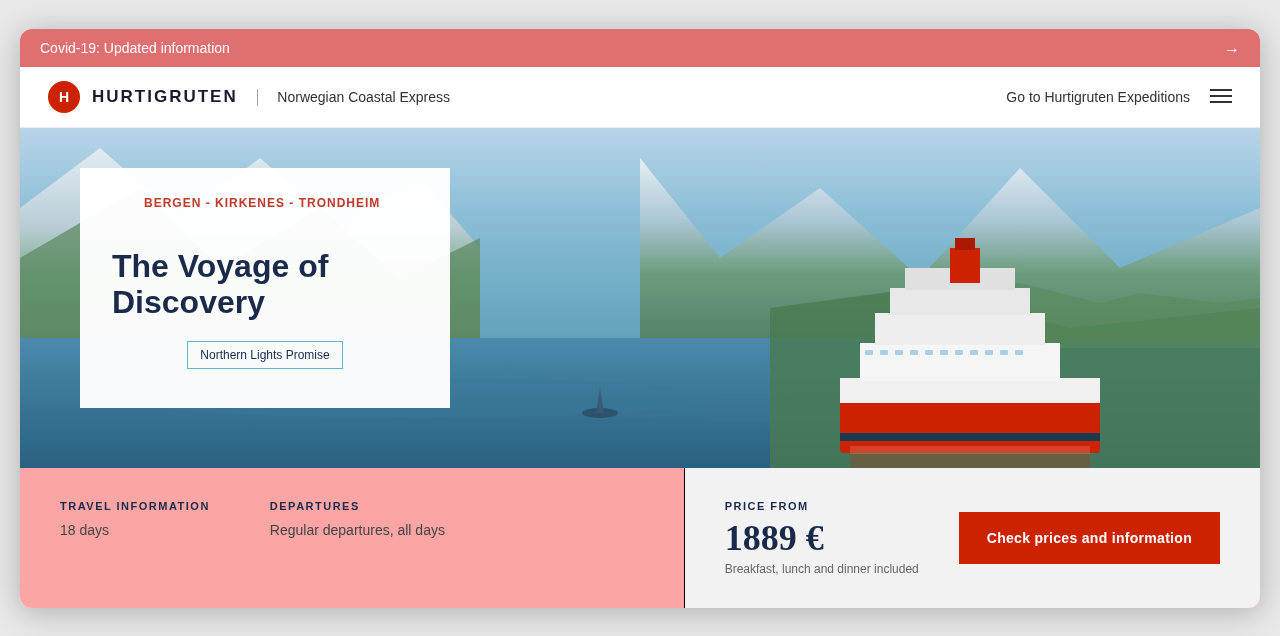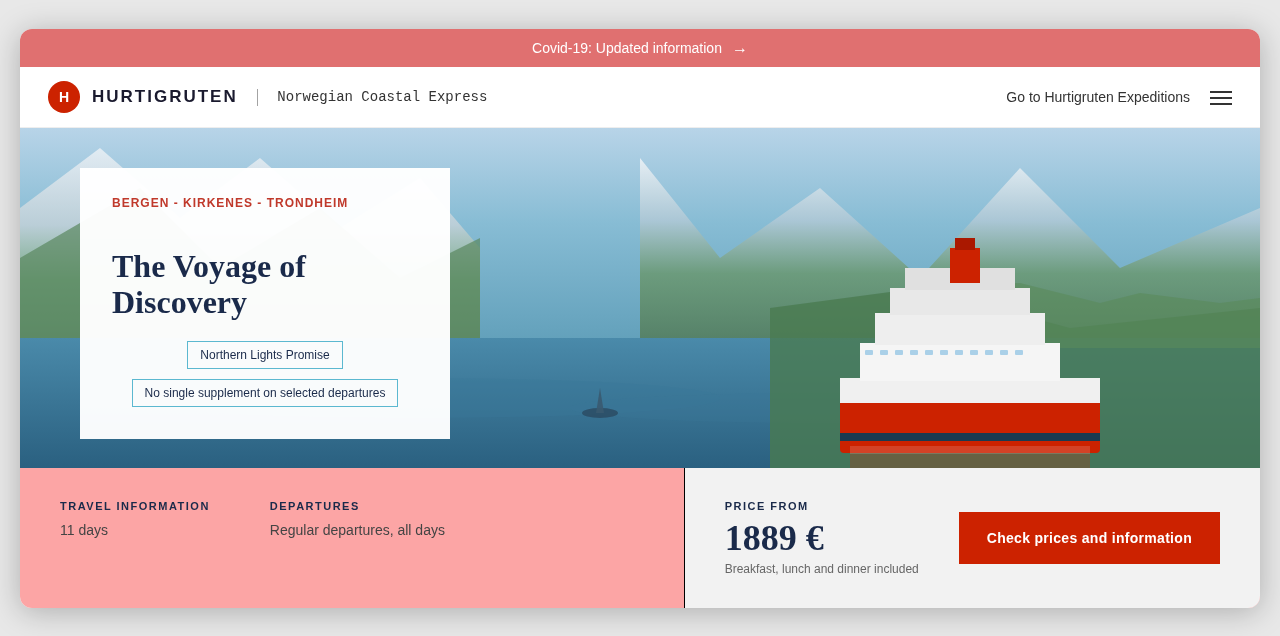--- a/index.html
+++ b/index.html
@@ -24,21 +24,21 @@
     
     .covid-banner {
       background: #e07070;
       color: #fff;
       text-align: center;
       padding: 10px 20px;
       font-family: Arial, sans-serif;
       font-size: 14px;
       display: flex;
       align-items: center;
-      justify-content: center;
+      justify-content: space-between;
       gap: 10px;
     }
 
     .covid-arrow {
       font-size: 16px;
     }
 
     
     .header {
       background: #fff;
@@ -79,28 +79,28 @@
       text-transform: uppercase;
     }
 
     .logo-separator {
       color: #999;
       font-size: 18px;
       margin: 0 6px;
     }
 
     .logo-subtitle {
-      font-family: Liberation Mono, monospace;
+      font-family: Liberation Sans, sans-serif;
       font-size: 14px;
       color: #333;
     }
 
     .header-right {
       display: flex;
-      align-items: flex-end;
+      align-items: flex-start;
       gap: 20px;
     }
 
     .nav-link {
       font-family: Arial, sans-serif;
       font-size: 14px;
       color: #333;
       text-decoration: none;
       cursor: pointer;
     }
@@ -155,24 +155,25 @@
       min-height: 240px;
     }
 
     .route-label {
       font-family: Arial, sans-serif;
       font-size: 12px;
       color: #c0392b;
       letter-spacing: 1px;
       margin-bottom: 10px;
       font-weight: 600;
+      margin-left: 32px;
     }
 
     .voyage-title {
-      font-family: Liberation Serif, serif;
+      font-family: Liberation Sans, sans-serif;
       font-size: 32px;
       color: #1a2a4a;
       line-height: 1.15;
       margin-bottom: 20px;
       font-weight: bold;
       margin-top: 38px;
     }
 
     .badge {
       display: inline-block;
@@ -393,30 +394,29 @@
     </svg>
 
     <div class="hero-card">
       <div class="route-label">BERGEN - KIRKENES - TRONDHEIM</div>
       <div class="voyage-title">
         <span>The Voyage of</span><br>
         <span>Discovery</span>
       </div>
       <div class="badges-container">
         <div class="badge">Northern Lights Promise</div>
-        <div class="badge">No single supplement on selected departures</div>
       </div>
     </div>
   </div>
 
   <div class="info-strip">
     <div class="info-left">
       <div class="info-section">
         <div class="info-label">TRAVEL INFORMATION</div>
-        <div class="info-value">11 days</div>
+        <div class="info-value">18 days</div>
       </div>
       <div class="info-section">
         <div class="info-label">DEPARTURES</div>
         <div class="info-value">Regular departures, all days</div>
       </div>
     </div>
     <div class="info-right">
       <div class="price-block">
         <div class="price-from-label">PRICE FROM</div>
         <div class="price-amount">1889 €</div>

